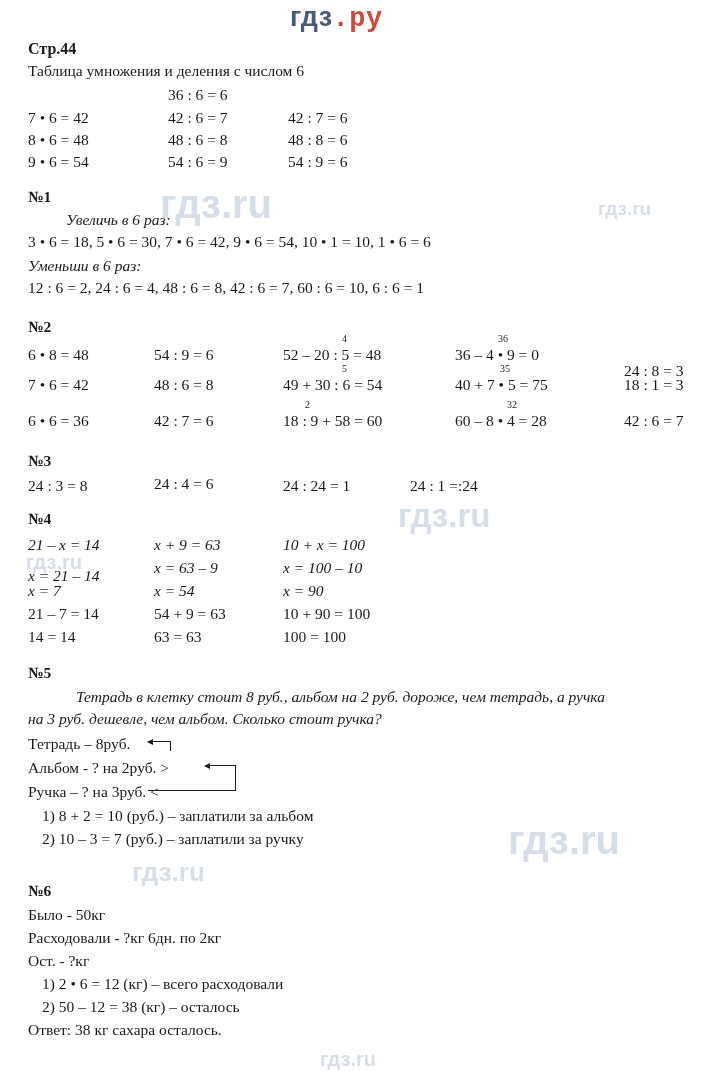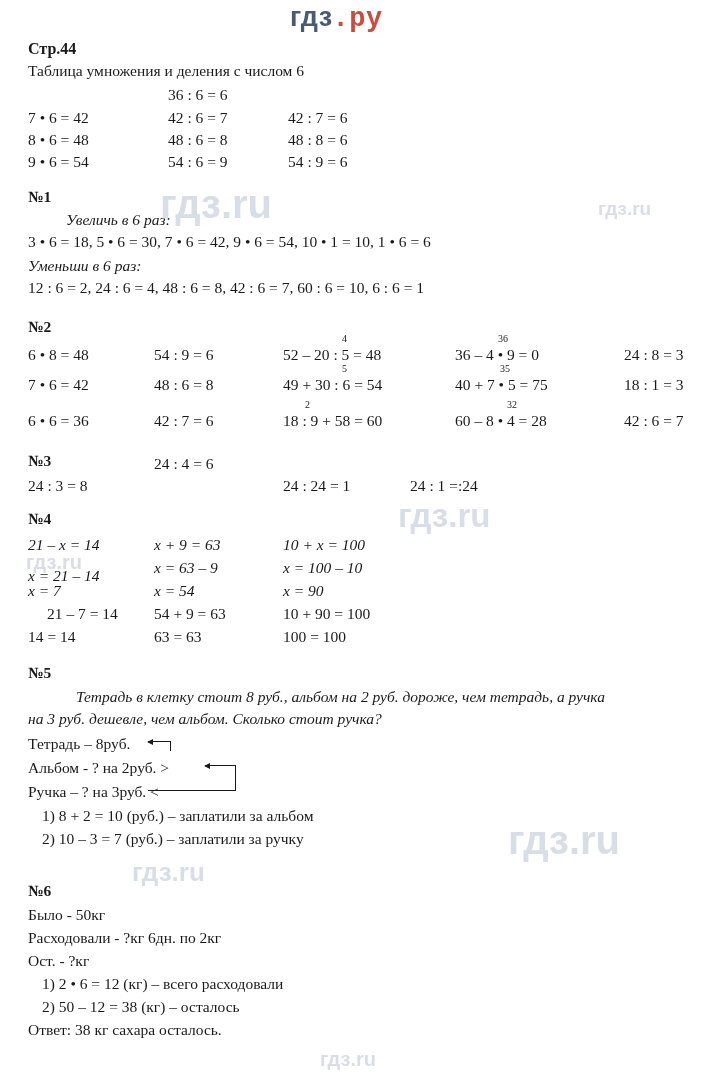--- a/index.html
+++ b/index.html
@@ -149,36 +149,36 @@
   <div class="t" style="left:154px; top:413px;">42 : 7 = 6</div>
 
   <div class="t" style="left:283px; top:347px;">52 – 20 : 5 = 48</div>
   <div class="t" style="left:283px; top:377px;">49 + 30 : 6 = 54</div>
   <div class="t" style="left:283px; top:413px;">18 : 9 + 58 = 60</div>
 
   <div class="t" style="left:455px; top:347px;">36 – 4 • 9 = 0</div>
   <div class="t" style="left:455px; top:377px;">40 + 7 • 5 = 75</div>
   <div class="t" style="left:455px; top:413px;">60 – 8 • 4 = 28</div>
 
-  <div class="t" style="left:624px; top:347px;">24 : 8 = 3</div>
+  <div class="t" style="left:624px; top:363px;">24 : 8 = 3</div>
   <div class="t" style="left:624px; top:377px;">18 : 1 = 3</div>
   <div class="t" style="left:624px; top:413px;">42 : 6 = 7</div>
 
   <div class="num-head" style="left:28px; top:452px;">№3</div>
   <div class="t" style="left:28px;  top:478px;">24 : 3 = 8</div>
-  <div class="t" style="left:154px; top:456px;">24 : 4 = 6</div>
+  <div class="t" style="left:154px; top:476px;">24 : 4 = 6</div>
   <div class="t" style="left:283px; top:478px;">24 : 24 = 1</div>
   <div class="t" style="left:410px; top:478px;">24 : 1 =:24</div>
 
   <div class="num-head" style="left:28px; top:510px;">№4</div>
 
   <div class="t ital" style="left:28px; top:537px;">21 – x = 14</div>
   <div class="t ital" style="left:28px; top:568px;">x = 21 – 14</div>
   <div class="t ital" style="left:28px; top:583px;">x = 7</div>
-  <div class="t" style="left:28px; top:606px;margin-left:19px;">21 – 7 = 14</div>
+  <div class="t" style="left:28px; top:606px;">21 – 7 = 14</div>
   <div class="t" style="left:28px; top:629px;">14 = 14</div>
 
   <div class="t ital" style="left:154px; top:537px;">x + 9 = 63</div>
   <div class="t ital" style="left:154px; top:560px;">x = 63 – 9</div>
   <div class="t ital" style="left:154px; top:583px;">x = 54</div>
   <div class="t" style="left:154px; top:606px;">54 + 9 = 63</div>
   <div class="t" style="left:154px; top:629px;">63 = 63</div>
 
   <div class="t ital" style="left:283px; top:537px;">10 + x = 100</div>
   <div class="t ital" style="left:283px; top:560px;">x = 100 – 10</div>

